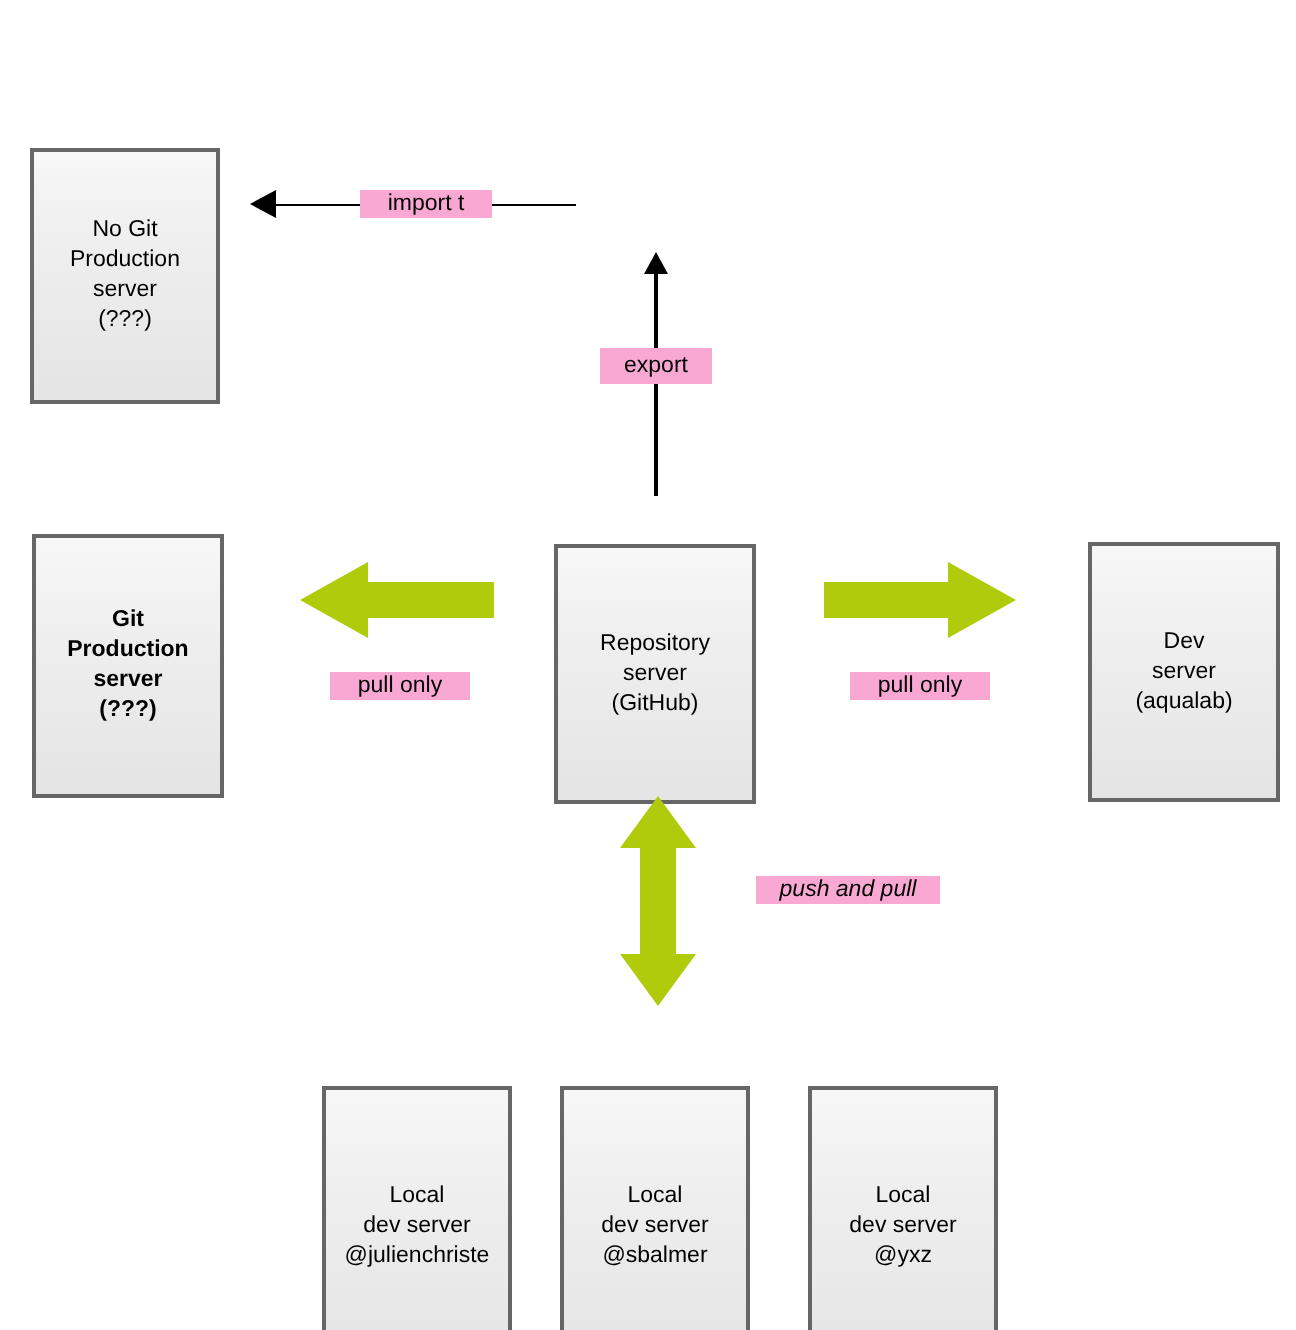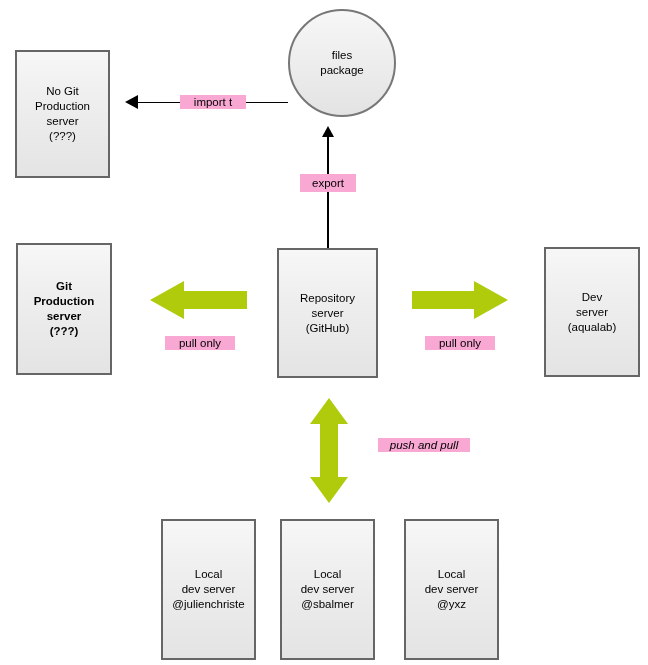--- a/index.html
+++ b/index.html
@@ -23,20 +23,21 @@
   
   .node-box {
     position: absolute;
     box-sizing: border-box;
     border: 2px solid #666666;
     background: linear-gradient(to bottom, #f7f7f7 0%, #efefef 35%, #e4e4e4 100%);
     display: flex;
     align-items: center;
     justify-content: center;
     text-align: center;
+    margin-top: 24px;
   }
   .node-box .node-label {
     font-size: 11.5px;
     line-height: 15px;
     color: #000000;
     white-space: pre-line;
     padding: 0 2px;
   }
 
   
@@ -104,24 +105,20 @@
 
 <div id="canvas">
 
   <div class="node-box" style="left:15px; top:50px; width:95px; height:128px;">
     <span class="node-label">No Git
 Production
 server
 (???)</span>
   </div>
 
-  <div class="node-circle" style="left:288px; top:9px; width:108px; height:108px;">
-    <span class="node-label">files
-package</span>
-  </div>
 
   <div class="thin-line" style="left:137px; top:101.5px; width:151px; height:1.5px;"></div>
   <div class="arrowhead-left" style="left:125px; top:95px;"></div>
   <div class="edge-label" style="left:180px; top:95px; width:60px; padding:0 3px;">import t</div>
 
   <div class="thin-line" style="left:327px; top:136px; width:1.5px; height:112px;"></div>
   <div class="arrowhead-up" style="left:322px; top:126px;"></div>
   <div class="edge-label" style="left:300px; top:174px; width:56px; padding:2px 0;">export</div>
 
   <div class="node-box" style="left:16px; top:243px; width:96px; height:132px;font-weight:bold;">

